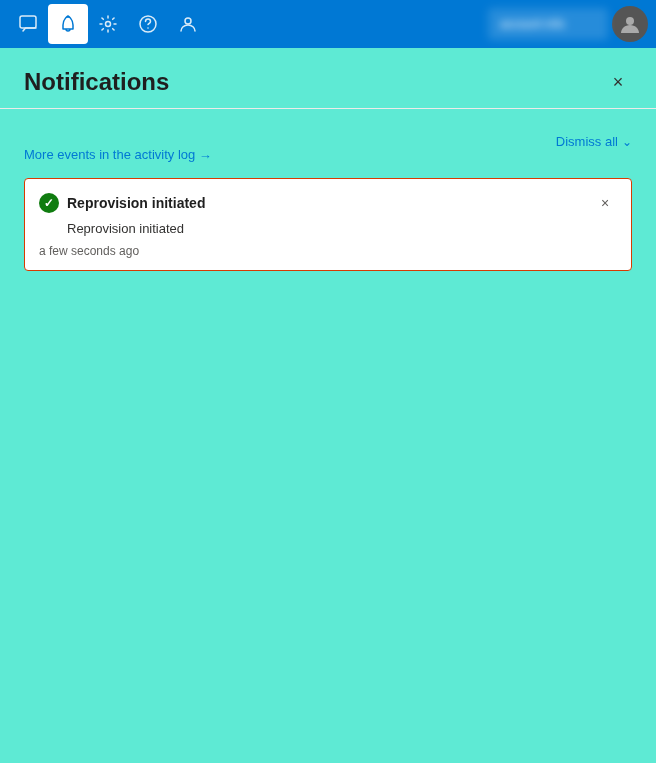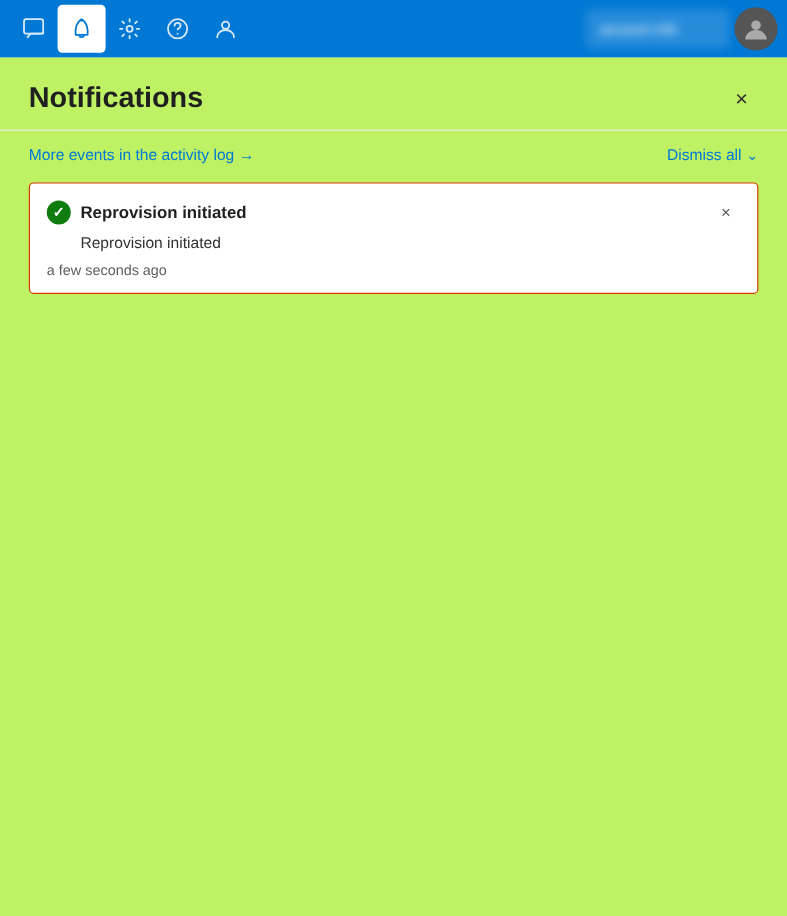--- a/index.html
+++ b/index.html
@@ -76,21 +76,21 @@
       background: #555;
       display: flex;
       align-items: center;
       justify-content: center;
       color: white;
       font-size: 18px;
       cursor: pointer;
     }
 
     .panel {
-      background: #bef264;
+      background: #5eead4;
       flex: 1;
       display: flex;
       flex-direction: column;
       overflow: hidden;
     }
 
     .panel-header {
       padding: 20px 24px 12px 24px;
       display: flex;
       align-items: center;
@@ -123,20 +123,21 @@
       display: flex;
       align-items: center;
       justify-content: space-between;
     }
 
     .activity-log-link {
       color: #0078d4;
       font-size: 13px;
       text-decoration: none;
       cursor: pointer;
+      margin-top: 26px;
     }
 
     .dismiss-all-btn {
       display: flex;
       align-items: center;
       gap: 4px;
       color: #0078d4;
       font-size: 13px;
       background: none;
       border: none;

